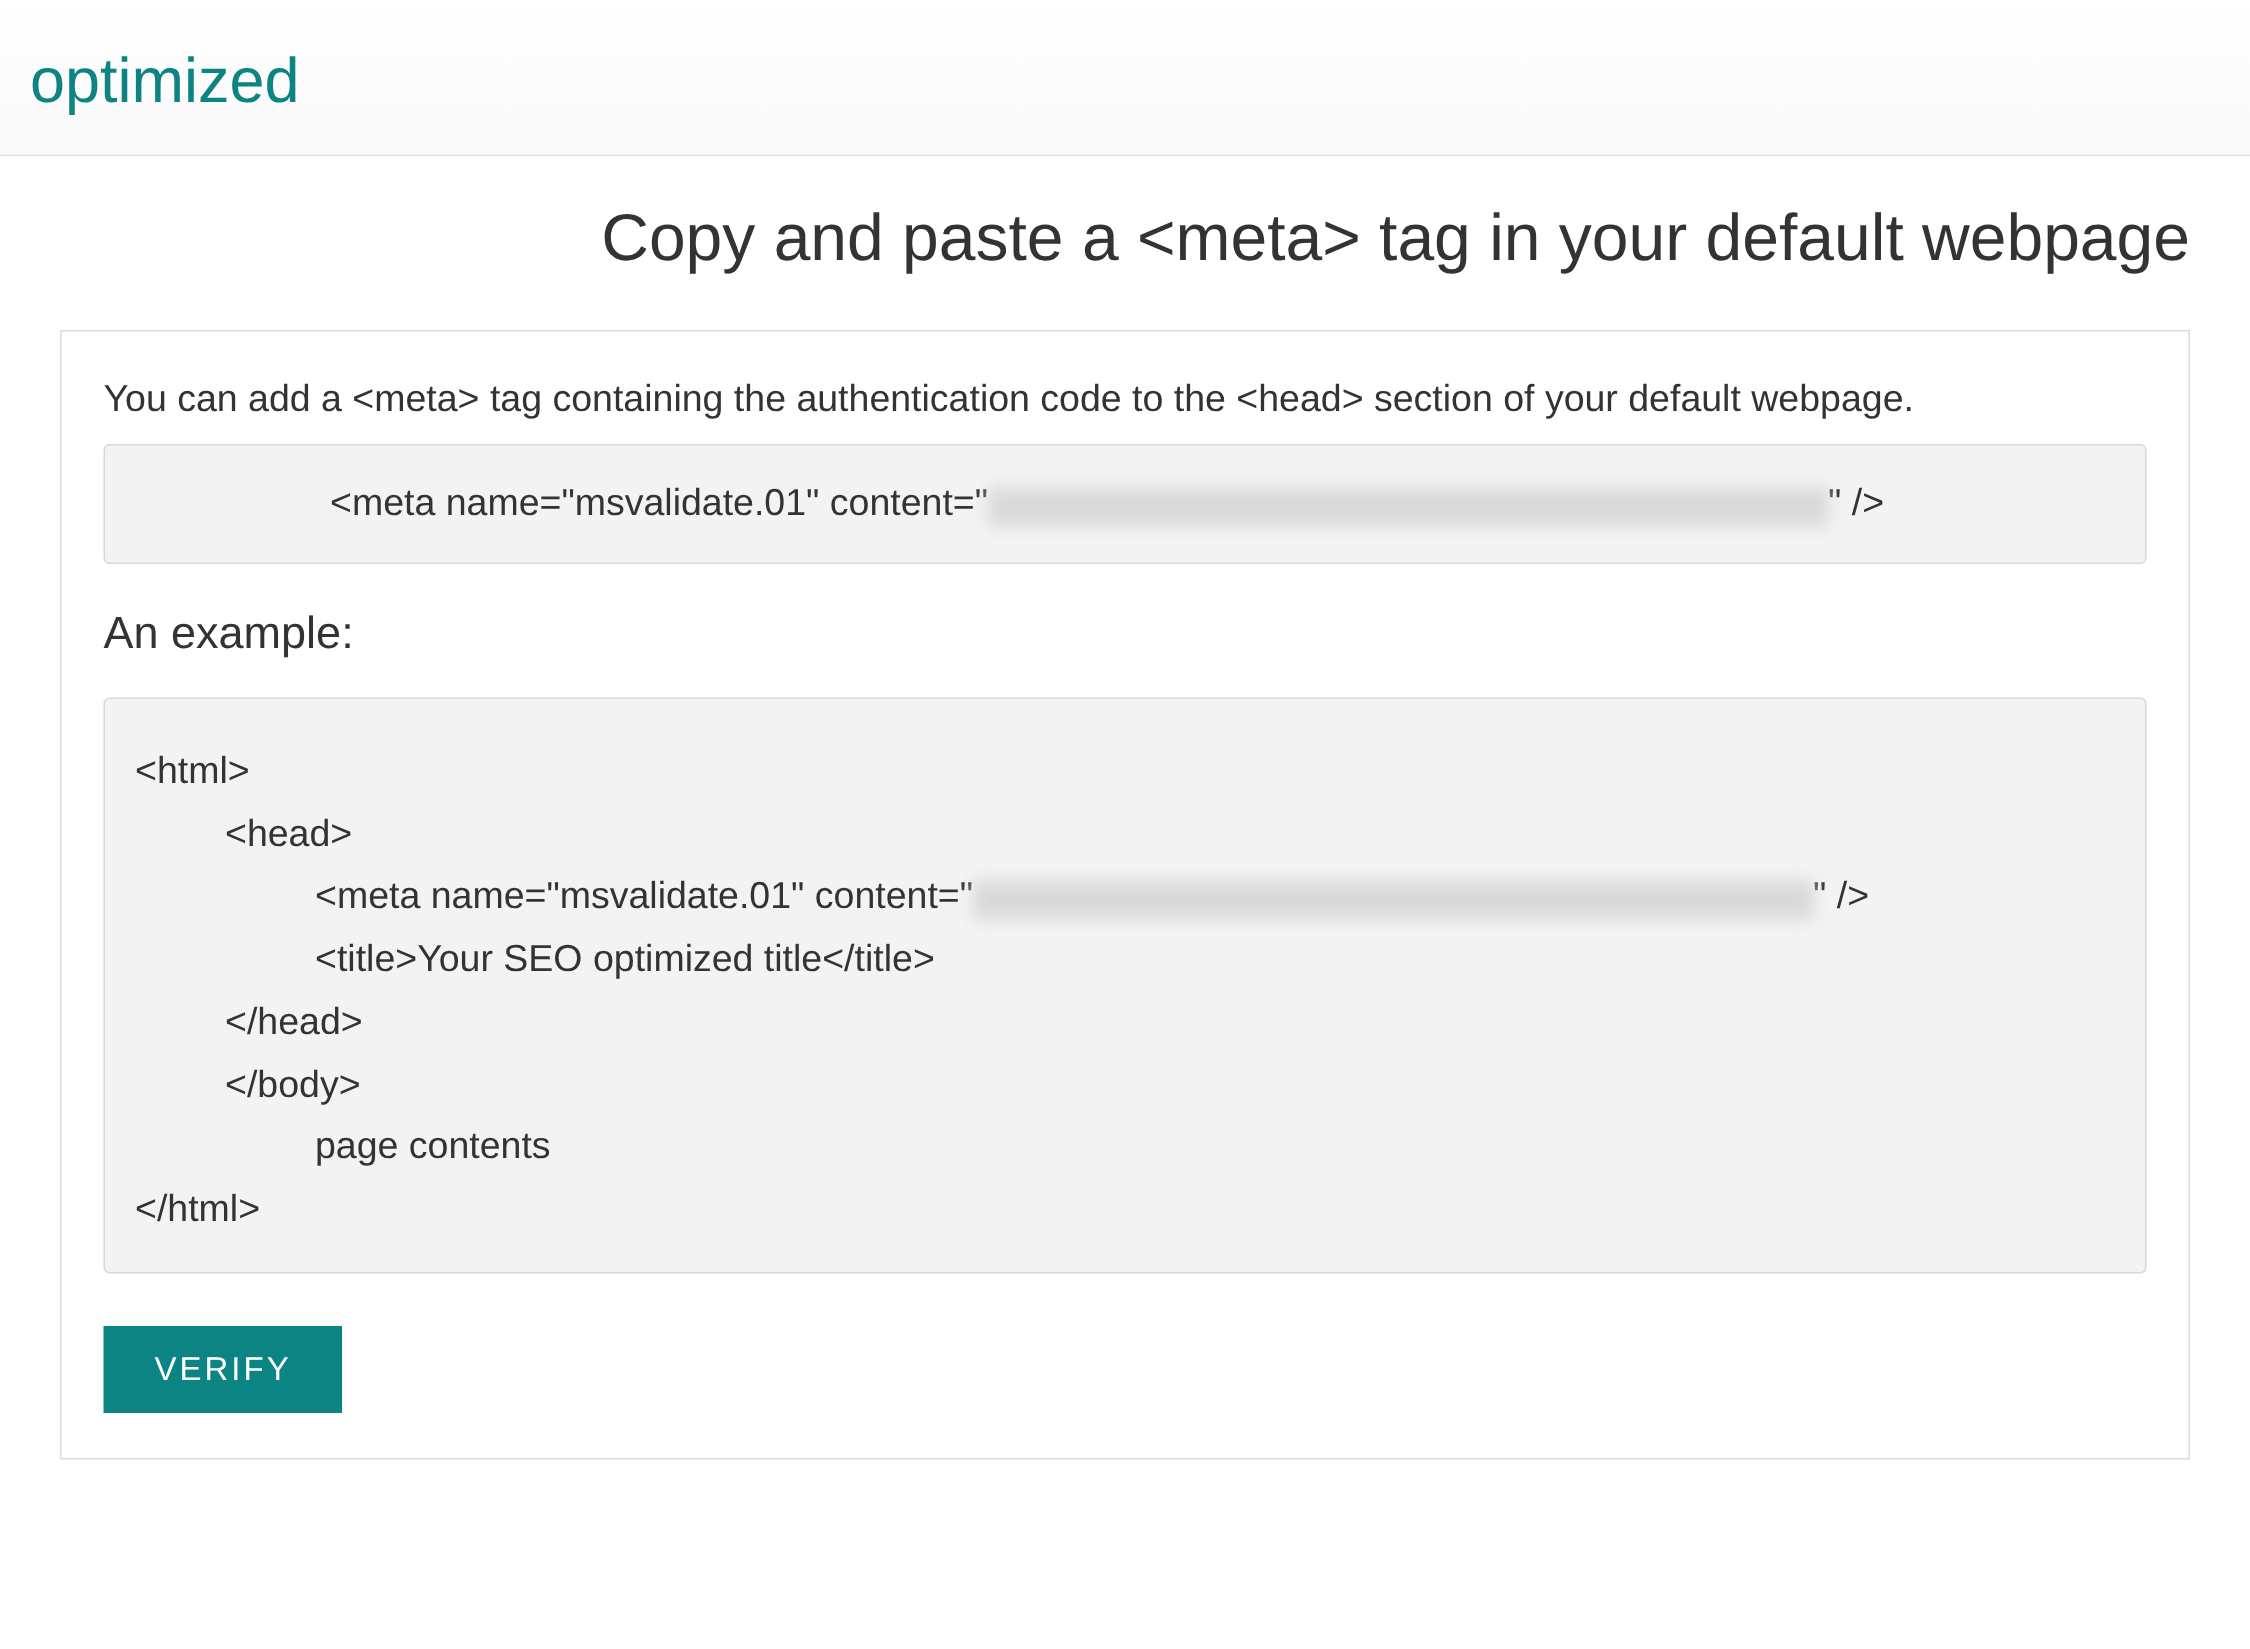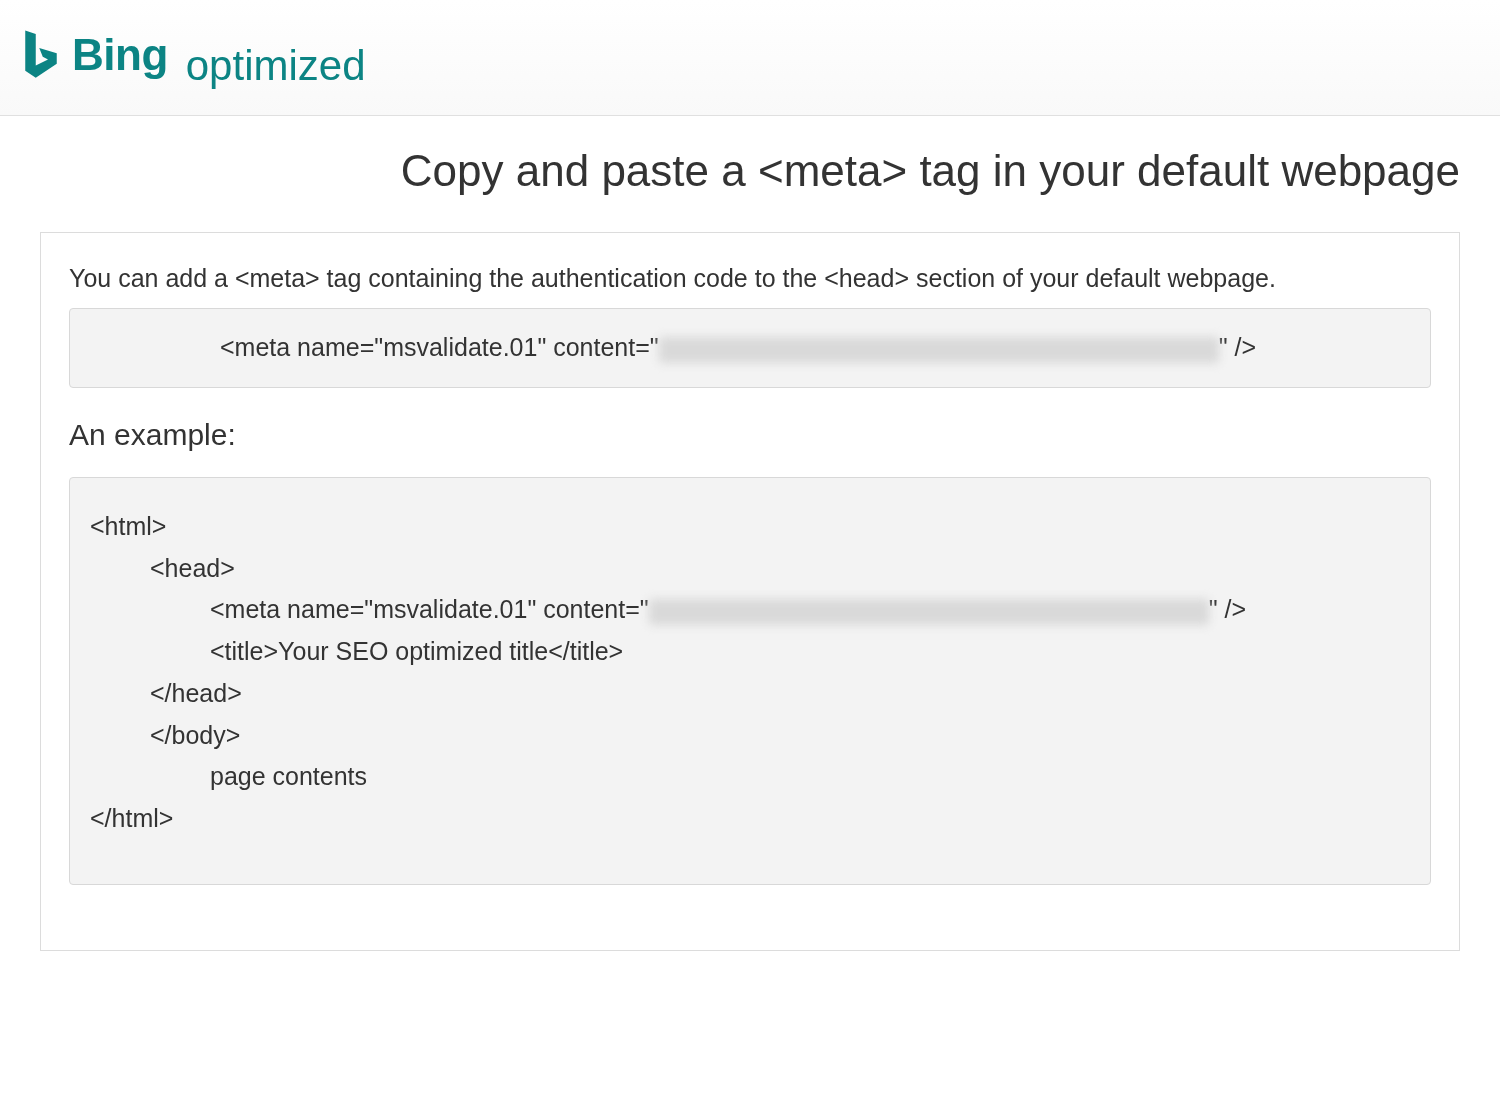--- a/index.html
+++ b/index.html
@@ -97,21 +97,21 @@
   }
   .example-label {
     font-size: 30px;
     color: #333;
     margin-bottom: 25px;
   }
   .example-box {
     background: #f3f3f3;
     border: 1px solid #d8d8d8;
     border-radius: 4px;
-    padding: 28px 20px 44px 20px;
+    padding: 28px 20px 20px 20px;
     margin-bottom: 35px;
   }
   .example-box .code-line {
     padding-top: 4px;
     padding-bottom: 4px;
   }
   .verify-btn {
     display: inline-block;
     background: #0c8484;
     color: #ffffff;
@@ -120,28 +120,20 @@
     letter-spacing: 2px;
     padding: 16px 34px;
     border: none;
     cursor: pointer;
   }
 </style>
 </head>
 <body>
 
 <div class="header">
-  <div class="logo-wrap">
-    <span class="bing-icon">
-      <svg width="42" height="50" viewBox="0 0 24 28">
-        <path fill="#0c8484" d="M3 0 L9 2 L9 20 L16 16.5 L13 15 L11 10 L21 13 L21 19 L9 27 L3 23 Z"></path>
-      </svg>
-    </span>
-    <span class="bing-text">Bing</span>
-  </div>
   <span class="webmaster-text">optimized</span>
 </div>
 
 <div class="content">
   <h2 class="heading">Copy and paste a &lt;meta&gt; tag in your default webpage</h2>
 
   <div class="panel">
     <p class="intro-text">You can add a &lt;meta&gt; tag containing the authentication code to the &lt;head&gt; section of your default webpage.</p>
 
     <div class="code-box">
@@ -162,14 +154,15 @@
         <span class="blur-region"></span>
         <span>" /&gt;</span>
       </div>
       <div class="code-line code-indent-c">&lt;title&gt;Your SEO optimized title&lt;/title&gt;</div>
       <div class="code-line code-indent-b">&lt;/head&gt;</div>
       <div class="code-line code-indent-d">&lt;/body&gt;</div>
       <div class="code-line code-indent-c">page contents</div>
       <div class="code-line">&lt;/html&gt;</div>
     </div>
 
+    <button class="verify-btn">VERIFY</button>
   </div>
 </div>
 
 </body></html>

